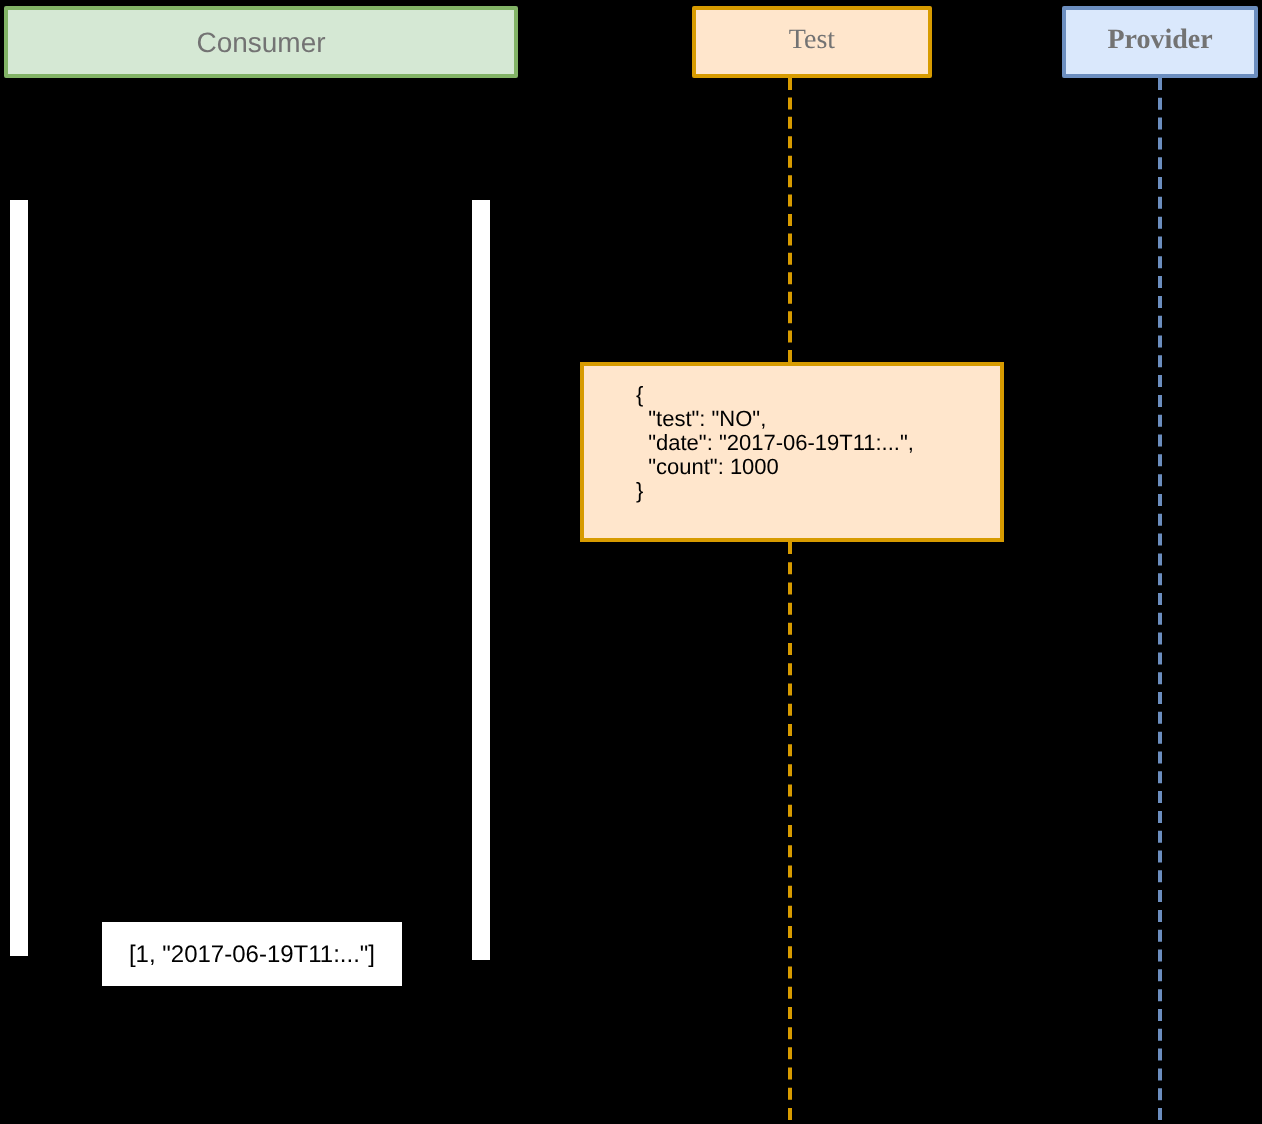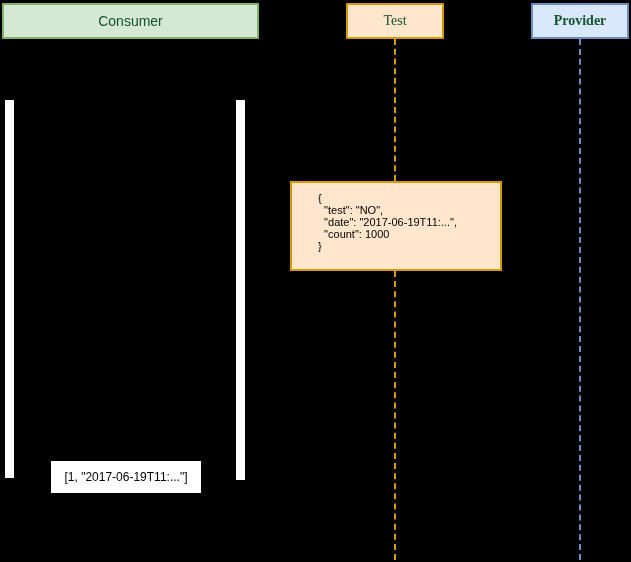--- a/index.html
+++ b/index.html
@@ -10,29 +10,29 @@
     overflow: hidden;
     font-family: "Liberation Sans", sans-serif;
   }
   .stage { position: absolute; inset: 0; width: 631px; height: 562px; }
 
   .participant {
     position: absolute; top: 3px; height: 36px;
     box-sizing: border-box;
     border: 2px solid; border-radius: 1px;
     display: flex; align-items: center; justify-content: center;
-    font-size: 14px; color: #14532d;
+    font-size: 14px; color: #737373;
   }
   .participant-consumer {
     left: 2px; width: 257px;
     background: #d5e8d4; border-color: #82b366;
     font-family: "Liberation Sans", sans-serif;
   }
   .participant-test {
-    left: 346px; width: 98px;
+    left: 346px; width: 120px;
     background: #ffe6cc; border-color: #d79b00;
     font-family: "Liberation Serif", serif;
   }
   .participant-provider {
     left: 531px; width: 98px;
     background: #dae8fc; border-color: #6c8ebf;
     font-family: "Liberation Serif", serif;
     font-weight: bold;
   }
 

